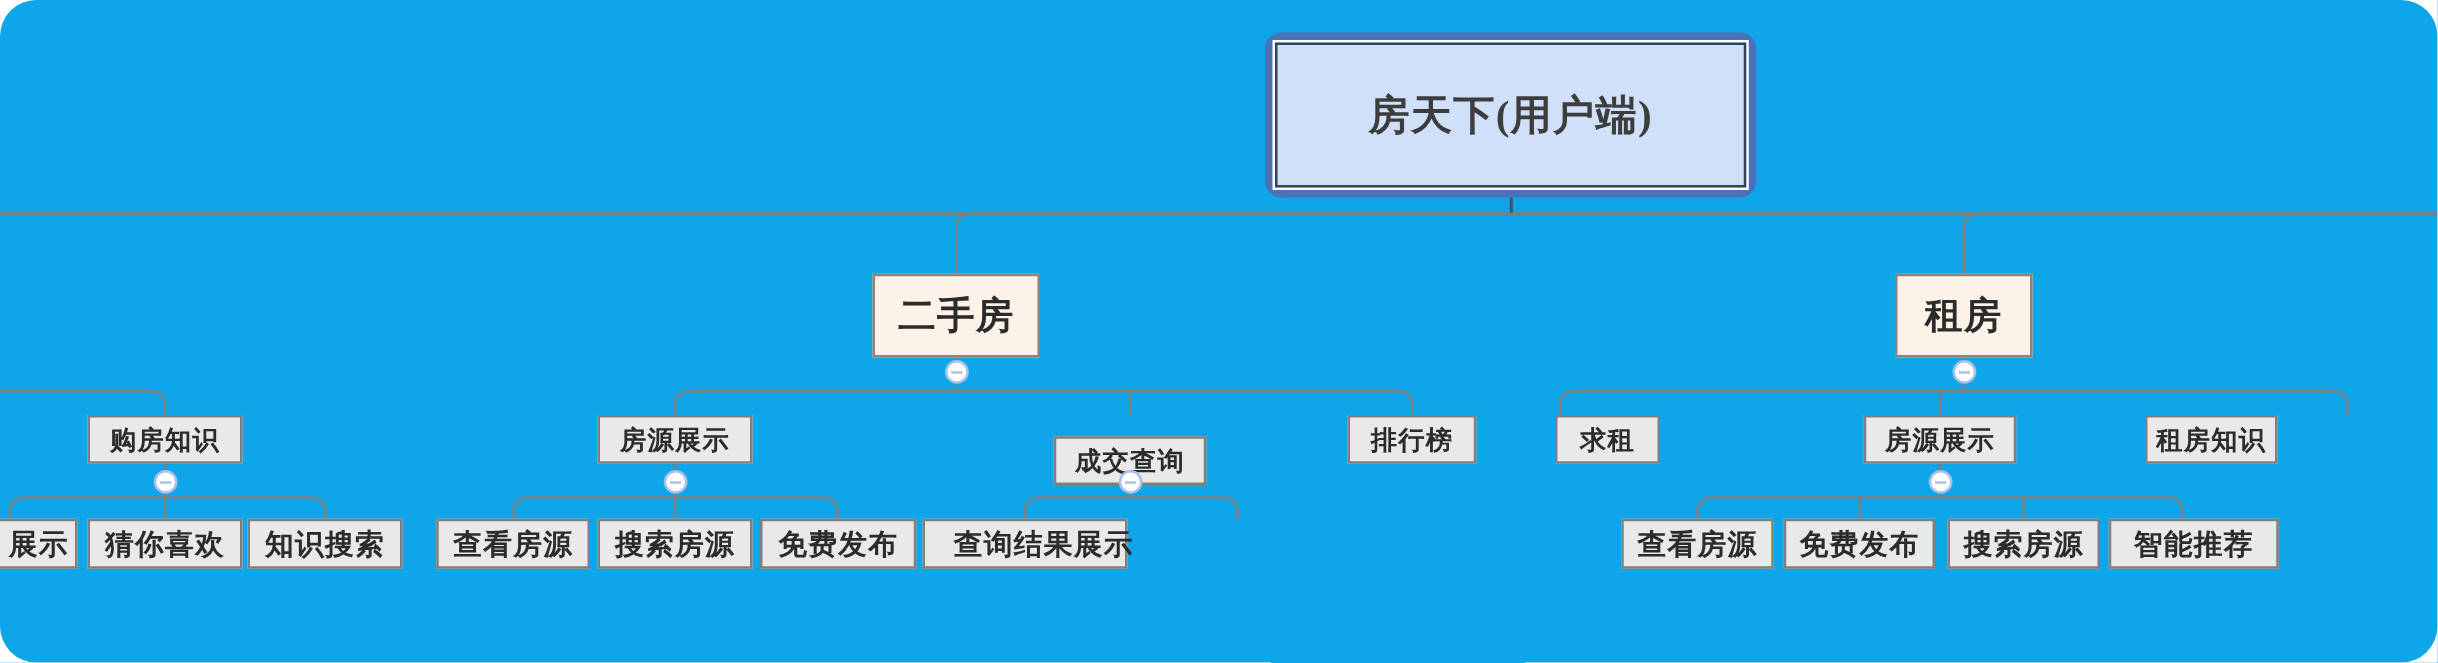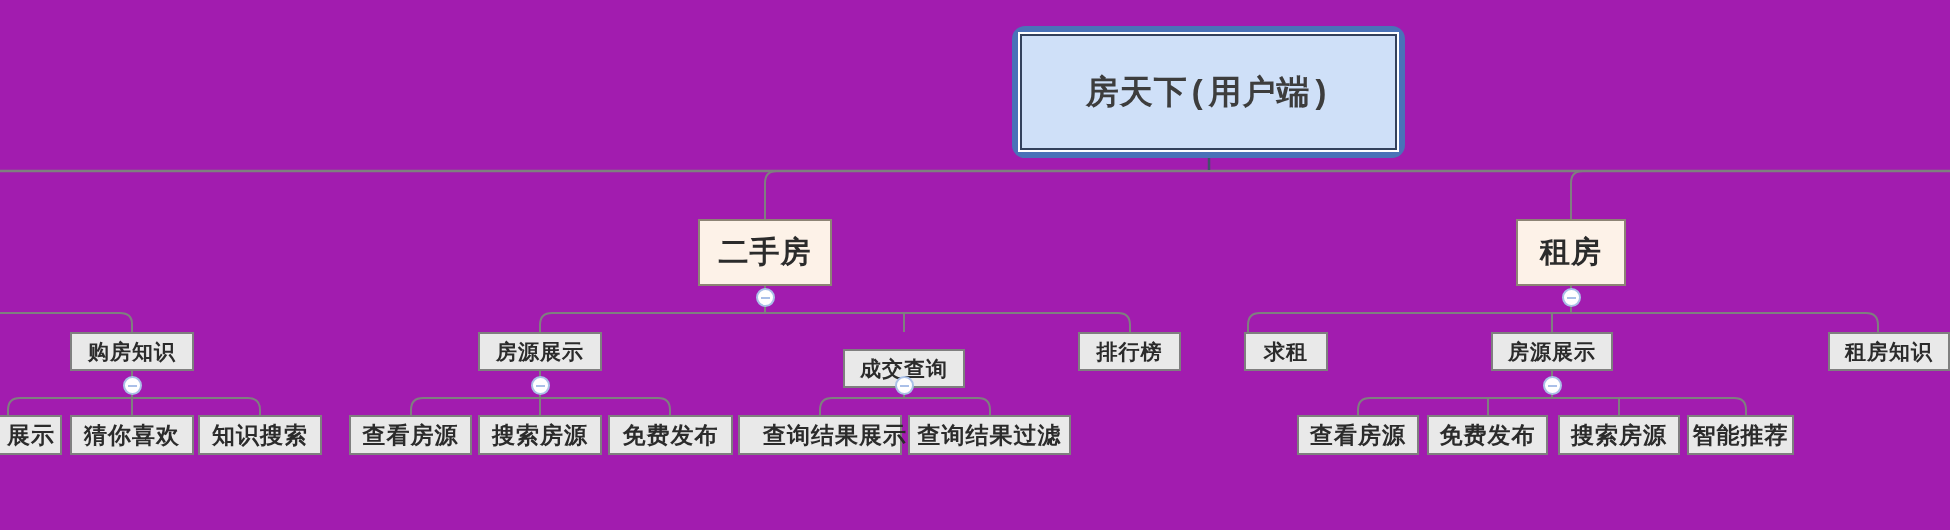--- a/index.html
+++ b/index.html
@@ -1,22 +1,23 @@
 <!DOCTYPE html>
 <html><head>
 <meta charset="utf-8">
 <style>
   html, body { margin: 0; padding: 0; background: #ffffff; }
   #stage {
     position: relative;
     width: 1950px;
     height: 530px;
     overflow: hidden;
-    background: #a21caf;
-    font-family: Liberation Mono, monospace;
+    background: #0ea5e9;
+    font-family: Liberation Serif, serif;
+    border-radius: 29px;
   }
   #stage svg.wires { position: absolute; left: 0; top: 0; z-index: 1; }
 
   .node {
     position: absolute;
     box-sizing: border-box;
     display: flex;
     align-items: center;
     justify-content: center;
     font-weight: bold;
@@ -119,34 +120,33 @@
 
   <div class="node lvl2" style="left:698px; top:219px; width:134px; height:67px;">二手房</div>
   <div class="node lvl2" style="left:1516px; top:219px; width:110px; height:67px;">租房</div>
 
   <div class="node lvl3" style="left:70px; top:332px; width:124px; height:39px;">购房知识</div>
   <div class="node lvl3" style="left:478px; top:332px; width:124px; height:39px;">房源展示</div>
   <div class="node lvl3" style="left:843px; top:349px; width:122px; height:39px;">成交查询</div>
   <div class="node lvl3" style="left:1078px; top:332px; width:103px; height:39px;">排行榜</div>
   <div class="node lvl3" style="left:1244px; top:332px; width:84px; height:39px;">求租</div>
   <div class="node lvl3" style="left:1491px; top:332px; width:122px; height:39px;">房源展示</div>
-  <div class="node lvl3" style="left:1828px; top:332px; width:122px; height:39px;">租房知识</div>
+  <div class="node lvl3" style="left:1716px; top:332px; width:106px; height:39px;">租房知识</div>
 
   <div class="node lvl4 clip-right" style="left:-62px; top:415px; width:124px; height:40px;">展示</div>
   <div class="node lvl4" style="left:70px; top:415px; width:124px; height:40px;">猜你喜欢</div>
   <div class="node lvl4" style="left:198px; top:415px; width:124px; height:40px;">知识搜索</div>
   <div class="node lvl4" style="left:349px; top:415px; width:123px; height:40px;">查看房源</div>
   <div class="node lvl4" style="left:478px; top:415px; width:124px; height:40px;">搜索房源</div>
   <div class="node lvl4" style="left:608px; top:415px; width:125px; height:40px;">免费发布</div>
   <div class="node lvl4" style="left:738px; top:415px; width:164px; height:40px;padding-left:30px;">查询结果展示</div>
-  <div class="node lvl4" style="left:908px; top:415px; width:163px; height:40px;">查询结果过滤</div>
   <div class="node lvl4" style="left:1297px; top:415px; width:122px; height:40px;">查看房源</div>
   <div class="node lvl4" style="left:1427px; top:415px; width:121px; height:40px;">免费发布</div>
   <div class="node lvl4" style="left:1558px; top:415px; width:122px; height:40px;">搜索房源</div>
-  <div class="node lvl4" style="left:1687px; top:415px; width:107px; height:40px;">智能推荐</div>
+  <div class="node lvl4" style="left:1687px; top:415px; width:136px; height:40px;">智能推荐</div>
 
   <div class="collapse-badge" style="left:756px; top:288px;"></div>
   <div class="collapse-badge" style="left:1562px; top:288px;"></div>
   <div class="collapse-badge" style="left:123px; top:376px;"></div>
   <div class="collapse-badge" style="left:531px; top:376px;"></div>
   <div class="collapse-badge" style="left:895px; top:376px;"></div>
   <div class="collapse-badge" style="left:1543px; top:376px;"></div>
 
 </div>
 

